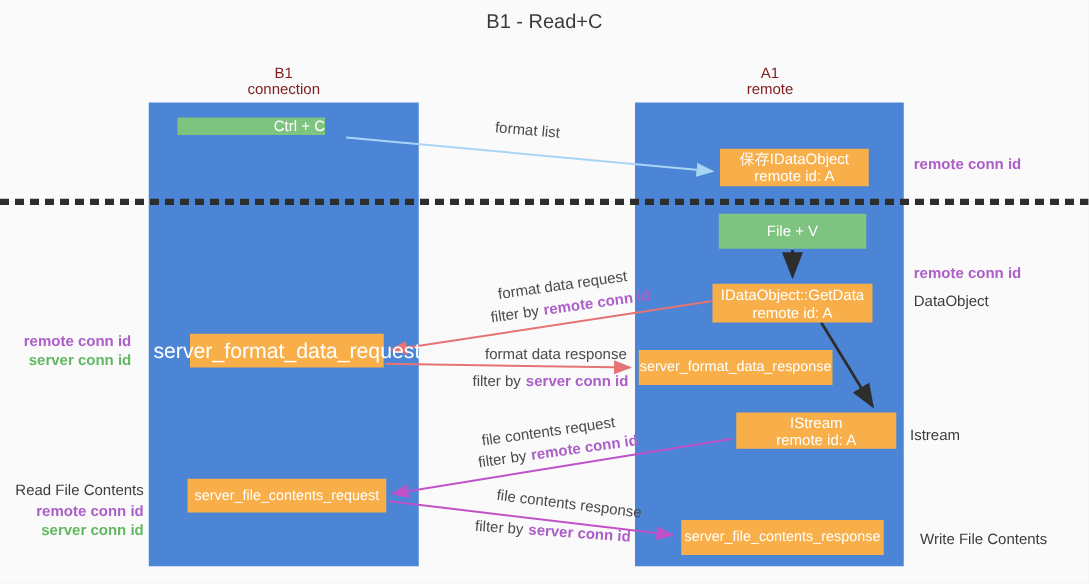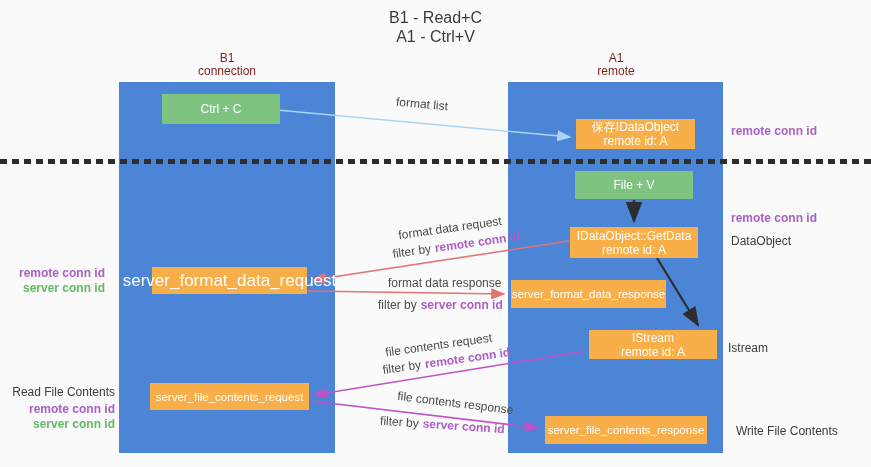--- a/index.html
+++ b/index.html
@@ -50,21 +50,20 @@
   .side-block { text-align: right; line-height: 15px; }
   .filter-lead { margin-right: 4px; }
 </style>
 </head>
 <body>
 
 <div id="canvas">
 
   <div class="title">
     <div>B1 - Read+C</div>
-    <div>A1 - Ctrl+V</div>
   </div>
 
   <div class="lane-header" style="left:177px; top:52px; width:100px;">
     <div>B1</div>
     <div>connection</div>
   </div>
   <div class="lane-header" style="left:566px; top:52px; width:100px;text-align:center;">
     <div>A1</div>
     <div>remote</div>
   </div>
@@ -91,21 +90,21 @@
     </defs>
     <line x1="277" y1="110" x2="570" y2="137" stroke="#a9d5f5" stroke-width="1.6" marker-end="url(#m-blue)"></line>
     <line x1="634" y1="200" x2="634" y2="221" stroke="#2d2d2d" stroke-width="2.4" marker-end="url(#m-black)"></line>
     <line x1="569" y1="241" x2="313" y2="280" stroke="#e57373" stroke-width="1.6" marker-end="url(#m-red)"></line>
     <line x1="308" y1="291" x2="504" y2="294" stroke="#e57373" stroke-width="1.6" marker-end="url(#m-red)"></line>
     <line x1="657" y1="258" x2="698" y2="325" stroke="#2d2d2d" stroke-width="2.2" marker-end="url(#m-black)"></line>
     <line x1="586" y1="351" x2="314" y2="395" stroke="#bf52c7" stroke-width="1.6" marker-end="url(#m-magenta)"></line>
     <line x1="311" y1="401" x2="538" y2="428" stroke="#bf52c7" stroke-width="1.6" marker-end="url(#m-magenta)"></line>
   </svg>
 
-  <div class="box box-green" style="left:162px; top:94px; width:118px; height:30px;">
+  <div class="box box-green" style="left:142px; top:94px; width:118px; height:14px;align-items:flex-end;">
     <div>Ctrl + C</div>
   </div>
 
   <div class="box box-orange" style="left:576px; top:119px; width:119px; height:30px;">
     <div>保存IDataObject</div>
     <div>remote id: A</div>
   </div>
 
   <div class="box box-green" style="left:575px; top:171px; width:118px; height:28px;">
     <div>File + V</div>

